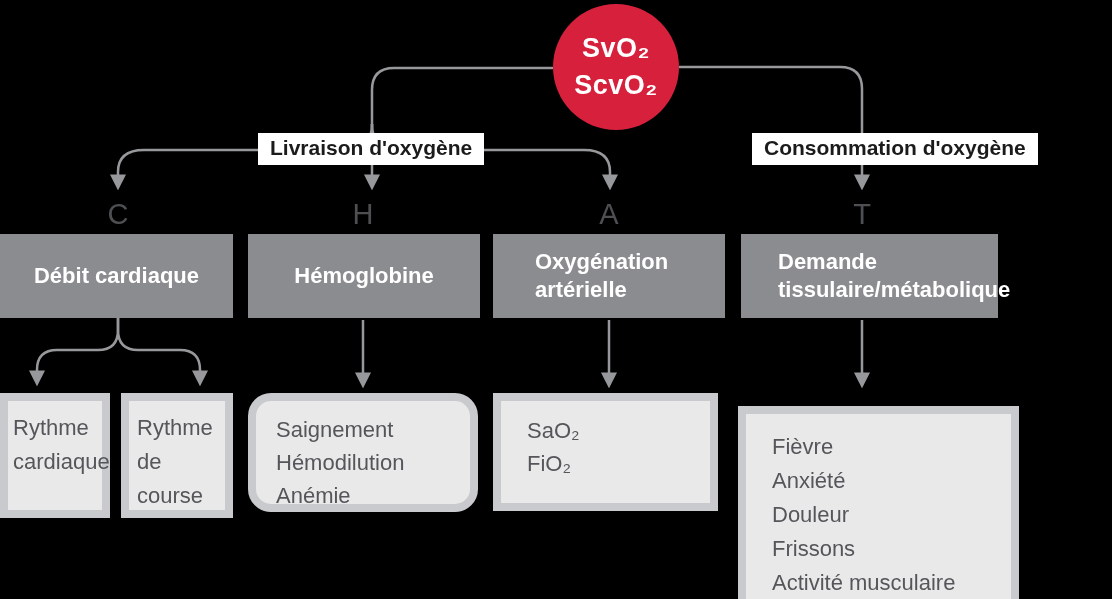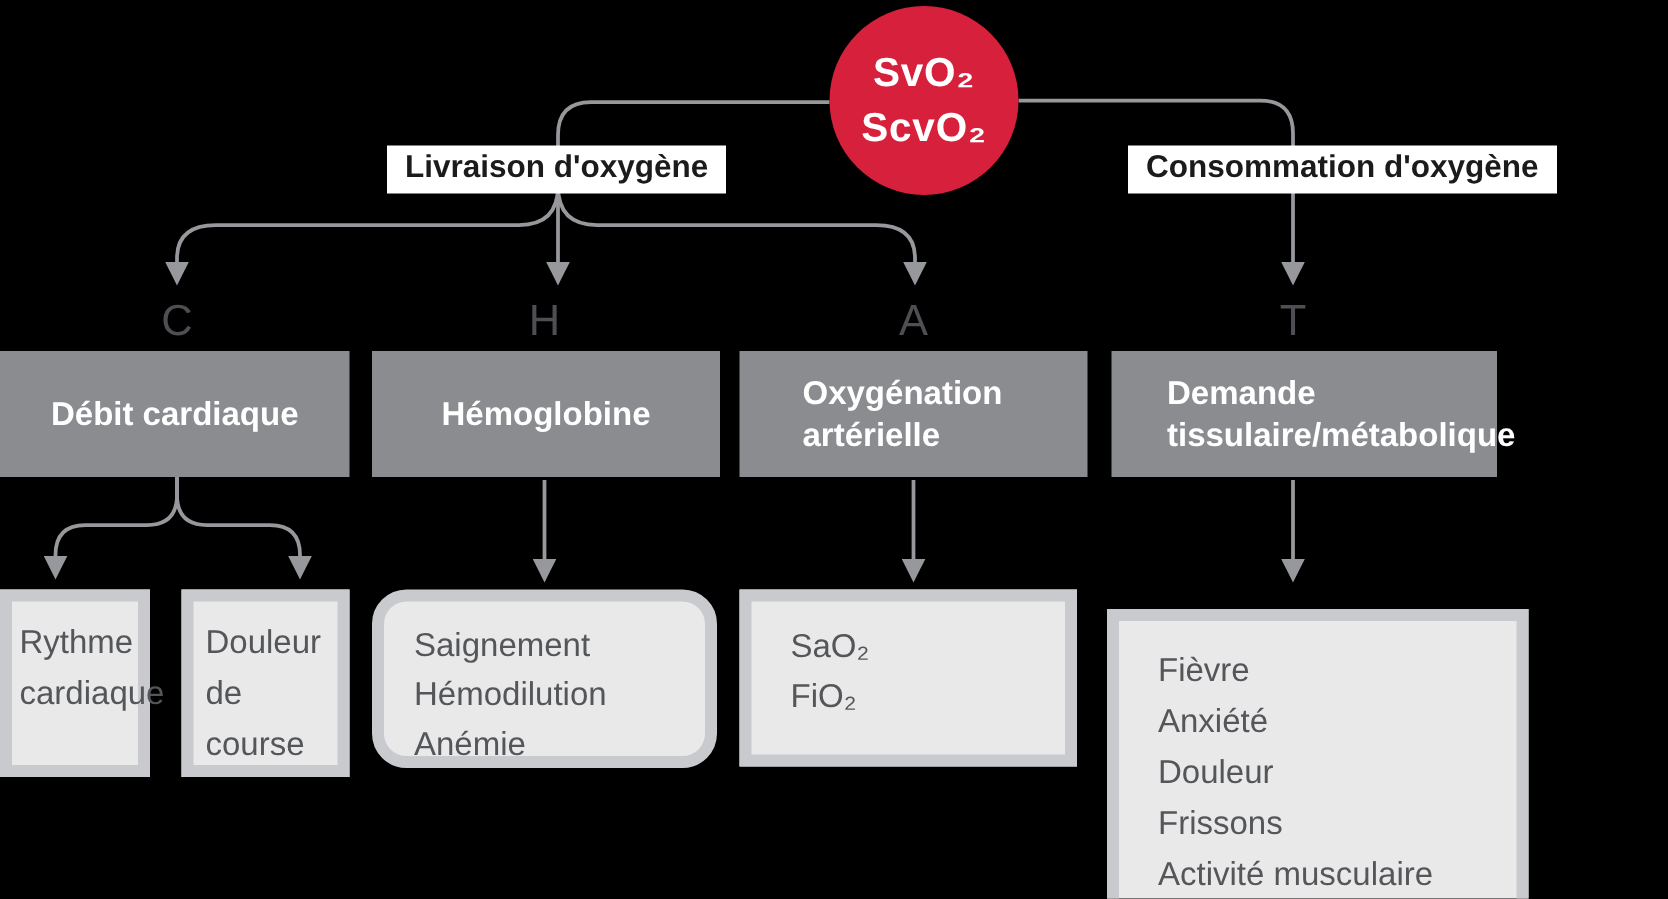--- a/index.html
+++ b/index.html
@@ -14,21 +14,21 @@
   
   .root-node{
     left:553px;top:4px;width:126px;height:126px;border-radius:50%;
     background:#d6203c;z-index:2;
     display:flex;flex-direction:column;align-items:center;justify-content:center;
     color:#ffffff;font-size:27px;font-weight:600;line-height:37px;letter-spacing:.5px;
   }
   
   .branch-label{
     z-index:3;background:#ffffff;color:#1b1b1b;
-    font-size:21px;font-weight:700;padding:3px 12px 5px 12px;white-space:nowrap;
+    font-size:21px;font-weight:700;padding:3px 12px 5px 12px;white-space:nowrap;margin-top:36px;
   }
   .branch-label.left{left:258px;top:97px;}
   .branch-label.right{left:752px;top:97px;}
   
   .col-letter{
     z-index:2;width:44px;text-align:center;top:197px;
     color:#4e4f52;font-size:29px;line-height:34px;
   }
   
   .header-box{
@@ -88,26 +88,26 @@
 <div class="abs header-box center" style="left:248px;width:232px;">
   <span>Hémoglobine</span>
 </div>
 <div class="abs header-box leftpad" style="left:493px;width:232px;padding-left:42px;">
   <span style="max-width:160px;">Oxygénation artérielle</span>
 </div>
 <div class="abs header-box leftpad" style="left:741px;width:257px;padding-left:32px;align-items:center;">
   <span style="max-width:215px;">Demande tissulaire/métabolique</span>
 </div>
 
-<div class="abs panel wrap" style="left:0;top:393px;width:100px;height:125px;padding:10px 0 0 5px;line-height:34px;">
+<div class="abs panel wrap" style="left:0;top:393px;width:110px;height:125px;padding:10px 0 0 5px;line-height:34px;">
   <div class="line">Rythme cardiaque</div>
 </div>
 
 <div class="abs panel wrap" style="left:121px;top:393px;width:112px;height:125px;padding:10px 0 0 8px;line-height:34px;">
-  <div class="line">Douleur de course</div>
+  <div class="line">Rythme de course</div>
 </div>
 
 <div class="abs panel" style="left:248px;top:393px;width:230px;height:119px;padding:12px 0 0 20px;border-radius:23px;">
   <div class="line">Saignement</div>
   <div class="line">Hémodilution</div>
   <div class="line">Anémie</div>
 </div>
 
 <div class="abs panel" style="left:493px;top:393px;width:225px;height:118px;padding:13px 0 0 26px;">
   <div class="line">SaO₂</div>

